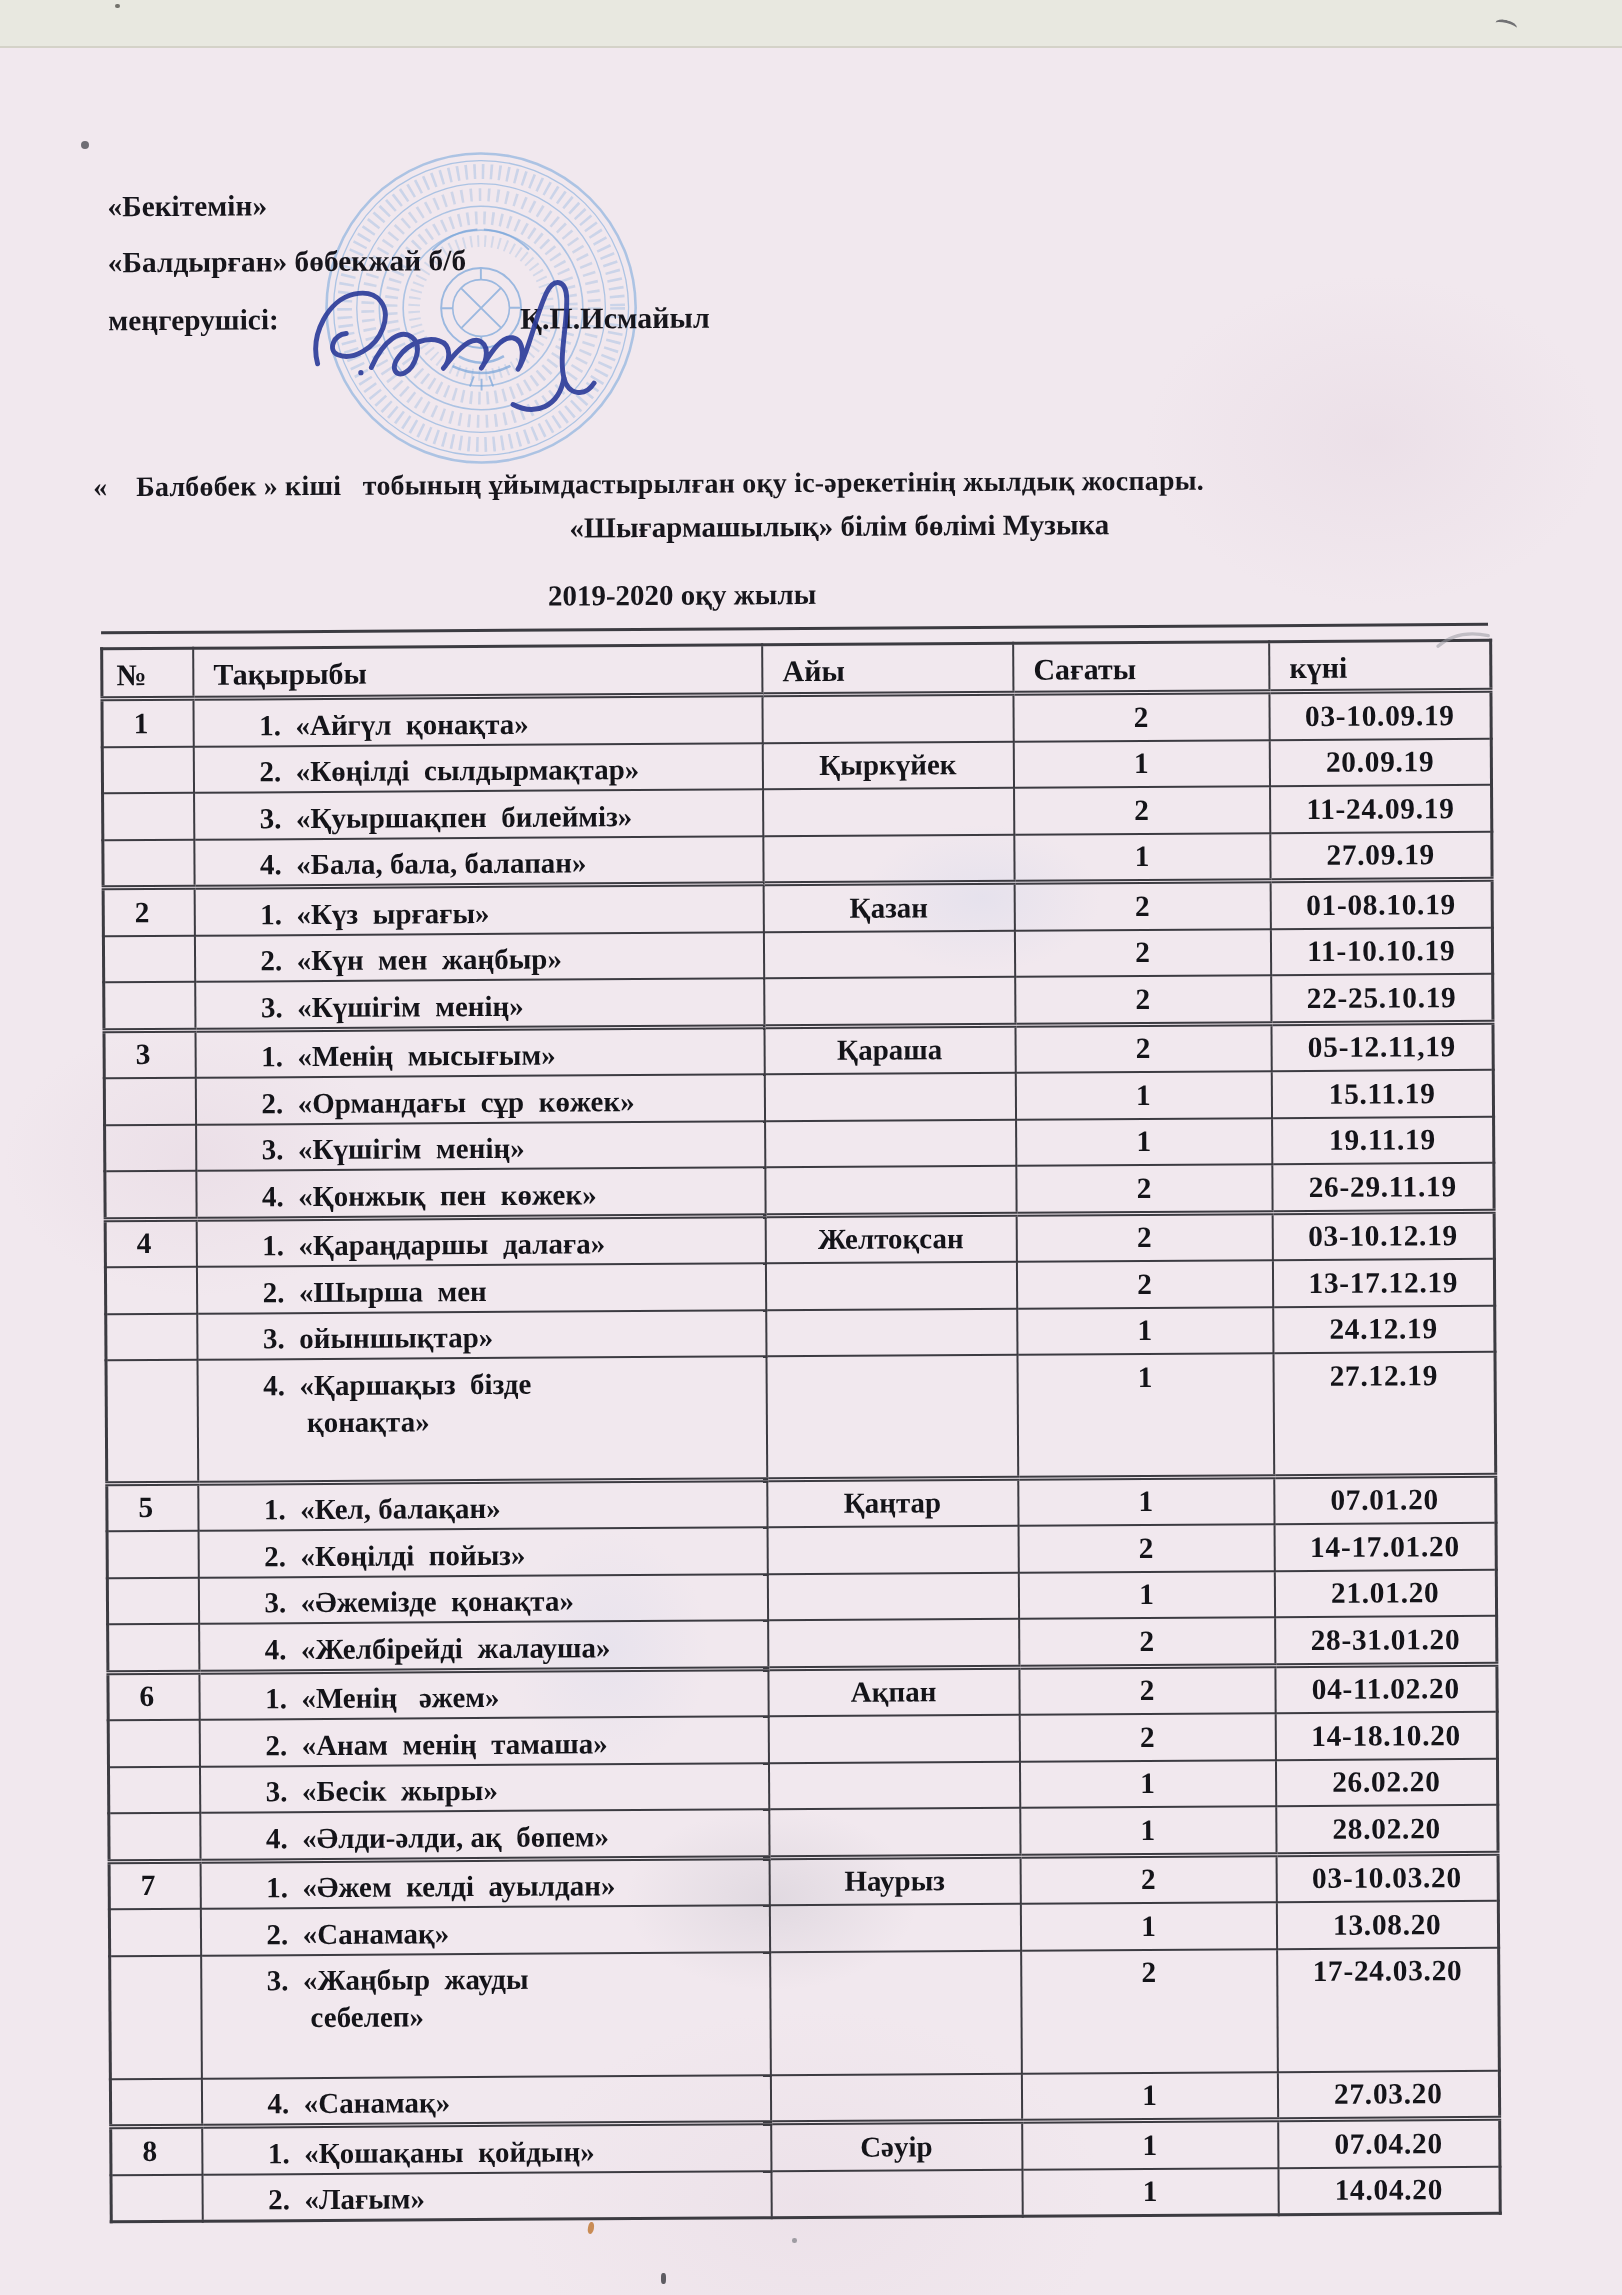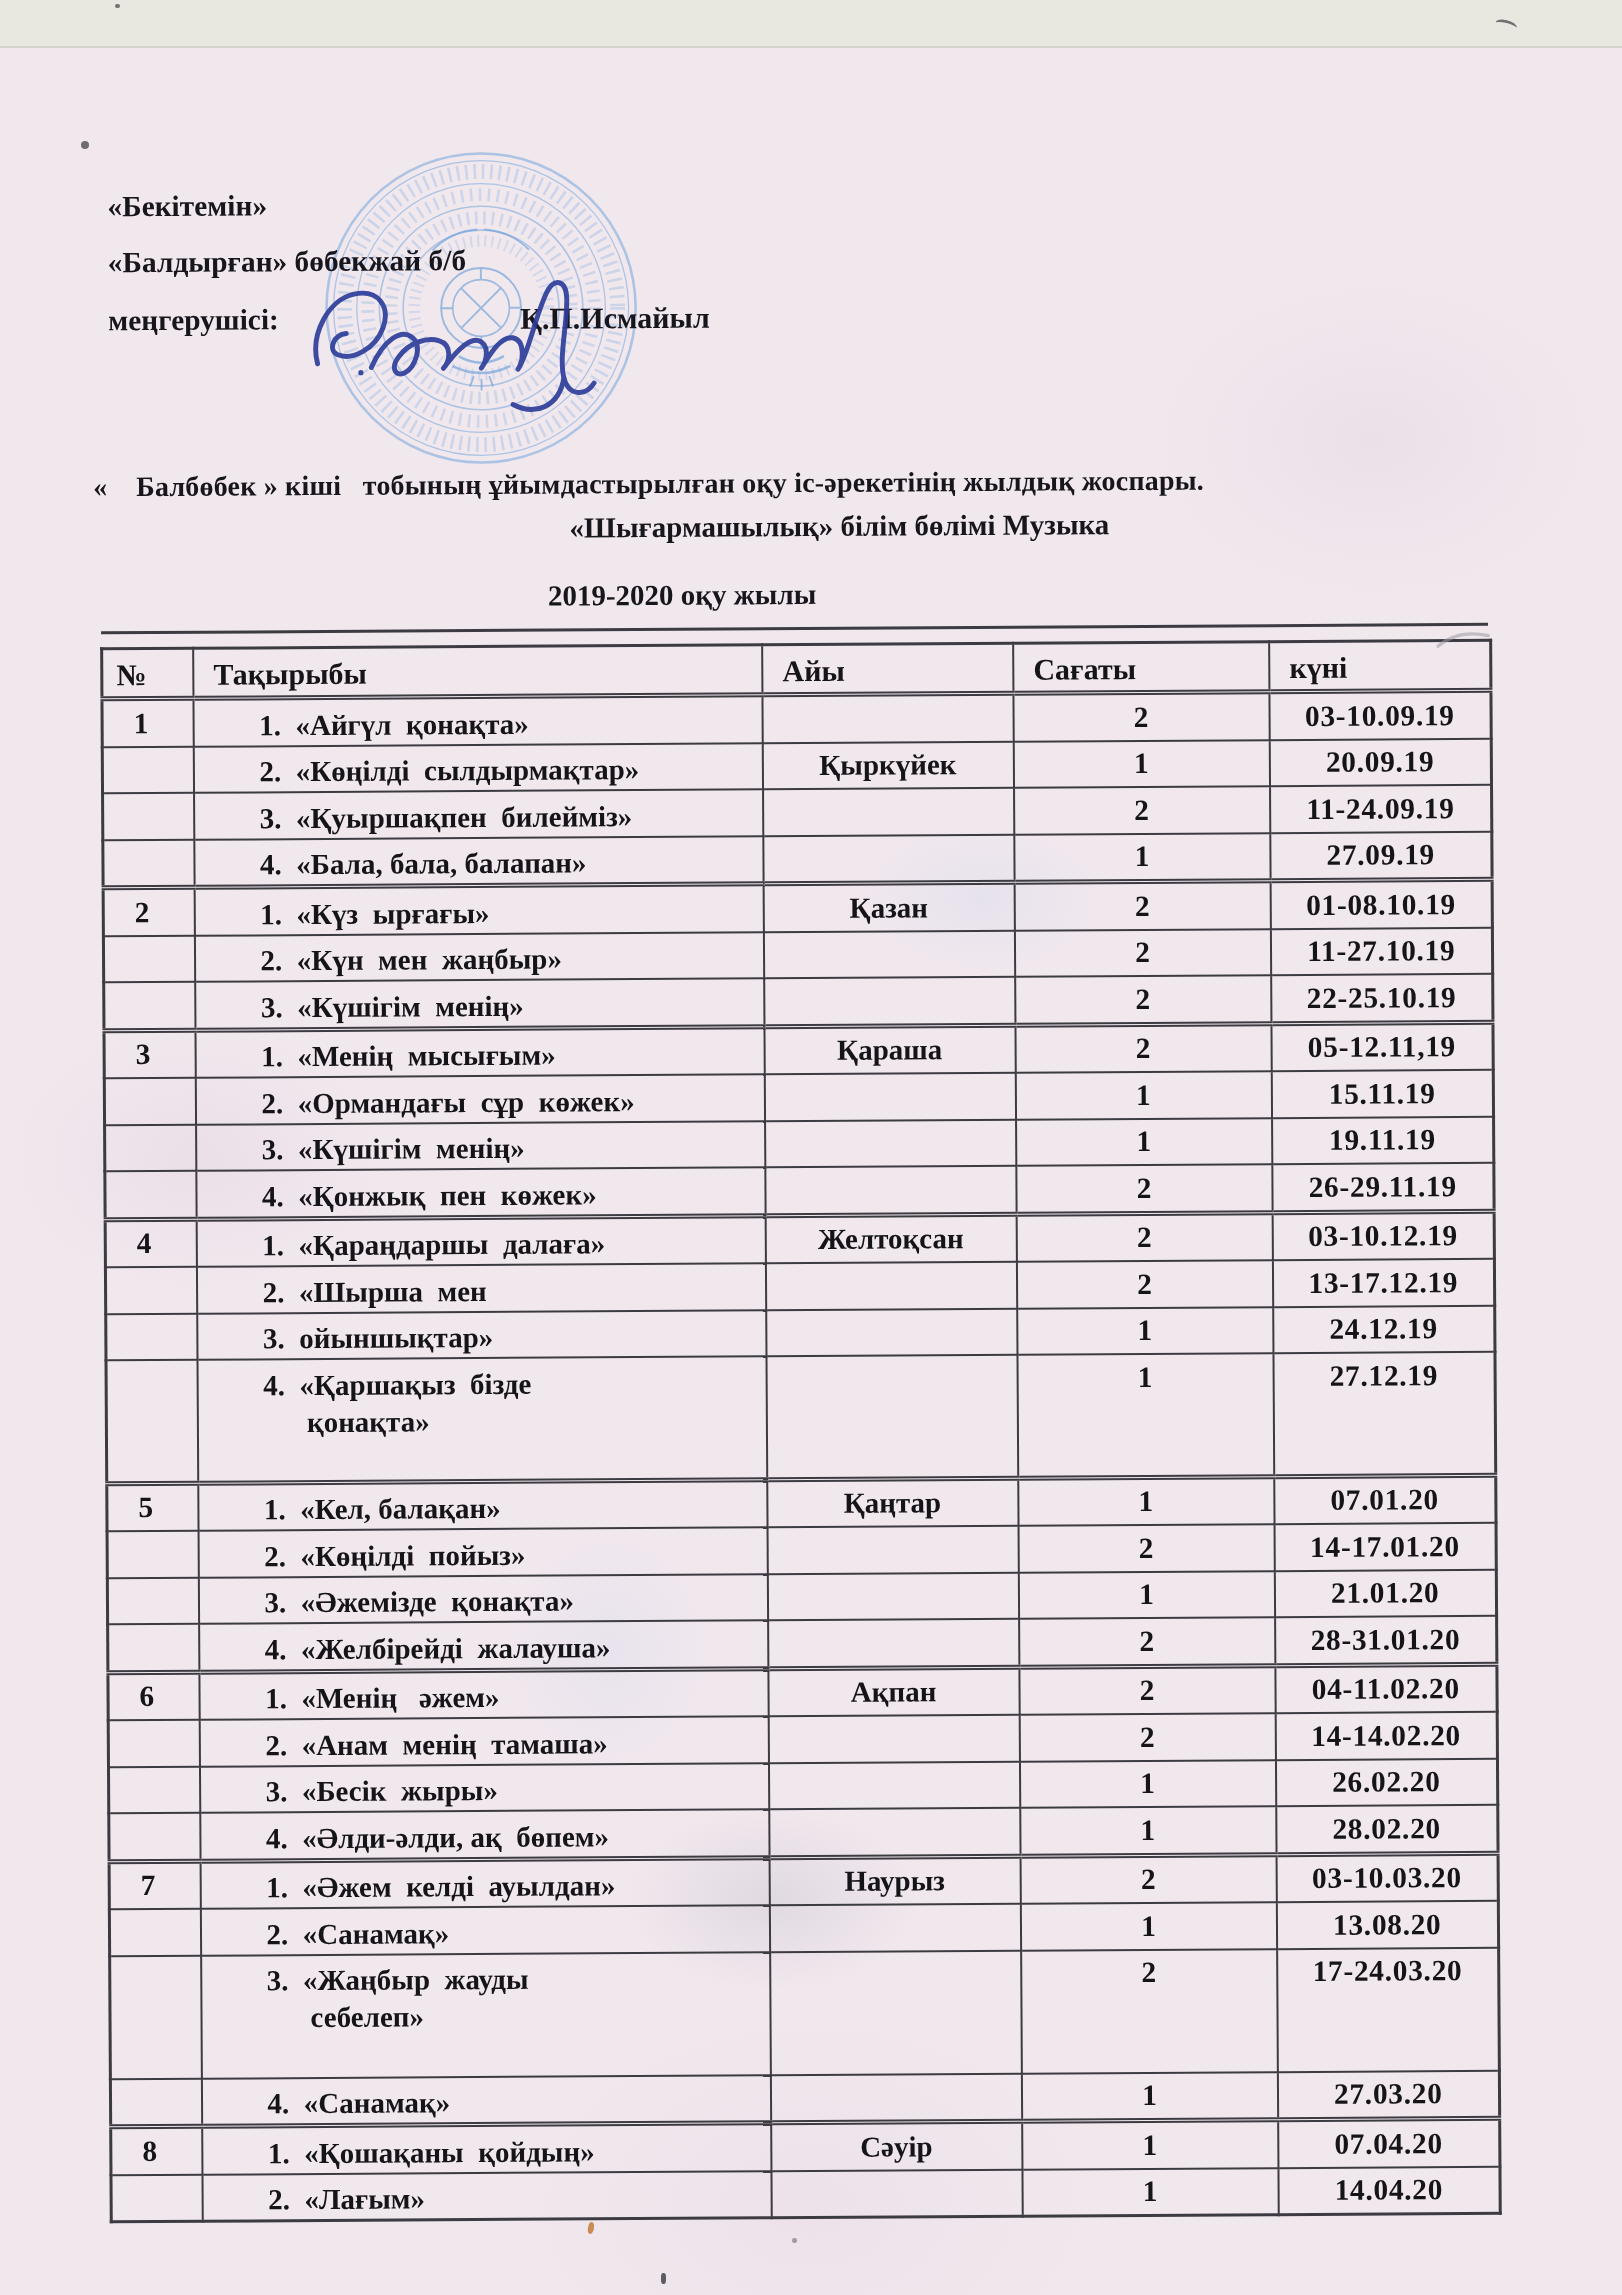--- a/index.html
+++ b/index.html
@@ -158,21 +158,21 @@
           <td class="c1">1.  «Күз  ырғағы»</td>
           <td class="c2">Қазан</td>
           <td class="c3">2</td>
           <td class="c4">01-08.10.19</td>
         </tr>
         <tr style="height: 46px;">
           <td class="c0"></td>
           <td class="c1">2.  «Күн  мен  жаңбыр»</td>
           <td class="c2"></td>
           <td class="c3">2</td>
-          <td class="c4">11-27.10.19</td>
+          <td class="c4">11-10.10.19</td>
         </tr>
         <tr style="height: 46px;">
           <td class="c0"></td>
           <td class="c1">3.  «Күшігім  менің»</td>
           <td class="c2"></td>
           <td class="c3">2</td>
           <td class="c4">22-25.10.19</td>
         </tr>
         <tr class="group-start" style="height: 46px;">
           <td class="c0">3</td>
@@ -264,21 +264,21 @@
           <td class="c1">1.  «Менің   әжем»</td>
           <td class="c2">Ақпан</td>
           <td class="c3">2</td>
           <td class="c4">04-11.02.20</td>
         </tr>
         <tr style="height: 46px;">
           <td class="c0"></td>
           <td class="c1">2.  «Анам  менің  тамаша»</td>
           <td class="c2"></td>
           <td class="c3">2</td>
-          <td class="c4">14-14.02.20</td>
+          <td class="c4">14-18.10.20</td>
         </tr>
         <tr style="height: 46px;">
           <td class="c0"></td>
           <td class="c1">3.  «Бесік  жыры»</td>
           <td class="c2"></td>
           <td class="c3">1</td>
           <td class="c4">26.02.20</td>
         </tr>
         <tr style="height: 46px;">
           <td class="c0"></td>

